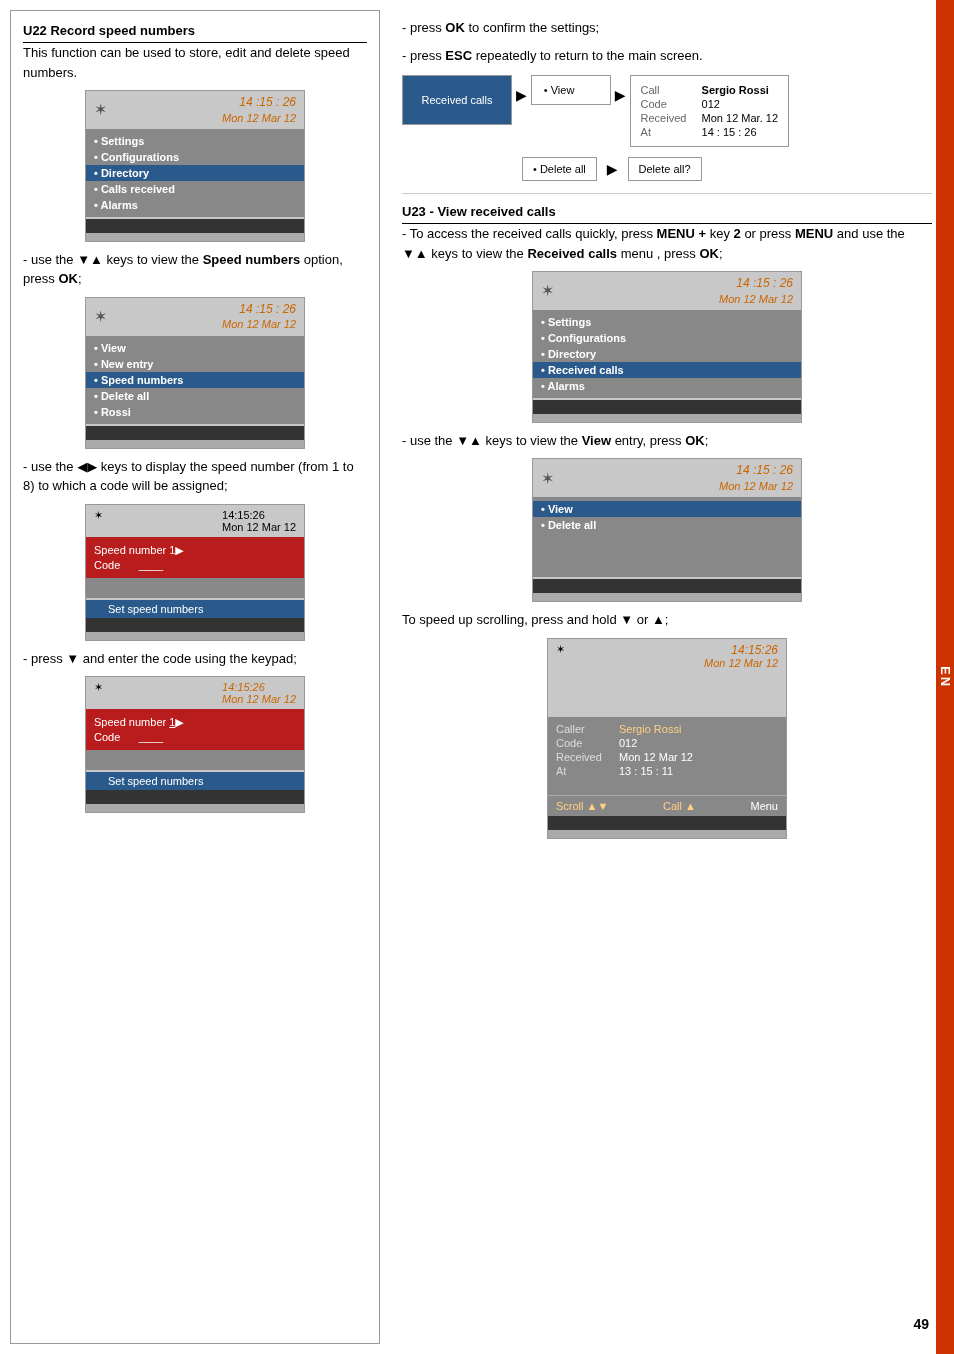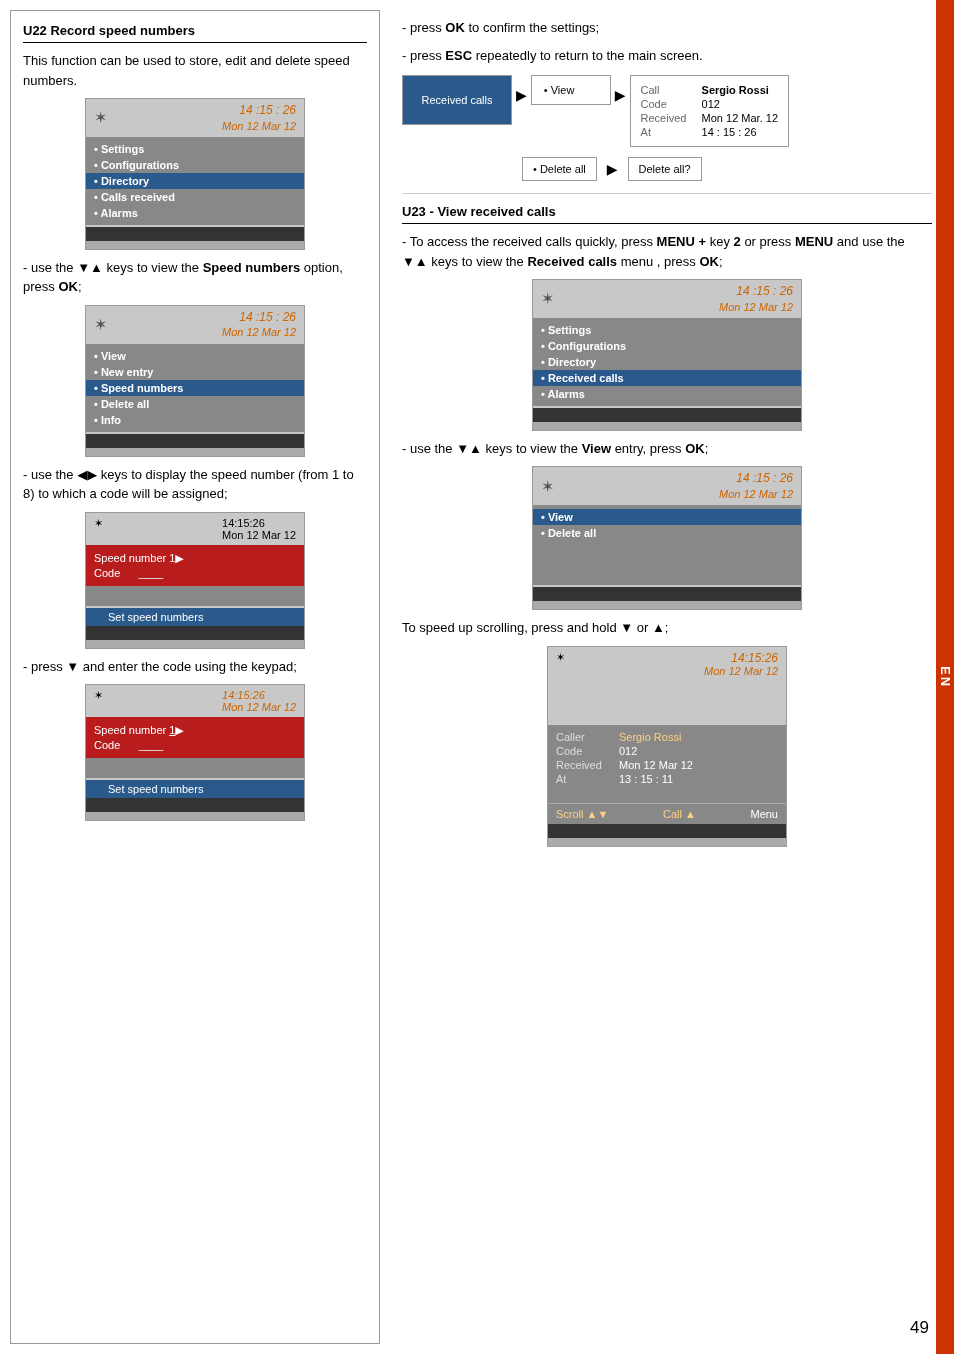--- a/index.html
+++ b/index.html
@@ -28,21 +28,20 @@
     }
 
     .right-col {
       flex: 1;
       padding: 8px 12px;
     }
 
     .section-title {
       font-weight: bold;
       font-size: 13px;
-      margin-bottom: 8px;
       border-bottom: 1px solid #000;
       padding-bottom: 4px;
     }
 
     p {
       margin-bottom: 8px;
       line-height: 1.5;
     }
 
     .bold { font-weight: bold; }
@@ -244,24 +243,24 @@
     .right-accent-text {
       writing-mode: vertical-rl;
       color: #fff;
       font-weight: bold;
       font-size: 13px;
       letter-spacing: 2px;
     }
 
     .page-number {
       position: absolute;
-      bottom: 16px;
+      bottom: 22px;
       right: 25px;
-      font-weight: normal;
-      font-size: 17px;
+      font-weight: bold;
+      font-size: 14px;
     }
 
     hr.divider {
       border: none;
       border-top: 1px solid #ccc;
       margin: 10px 0;
     }
 
   </style>
 </head>
@@ -302,21 +301,21 @@
         <div class="time-date">
           <div class="time">14 :15 : 26</div>
           <div class="date">Mon 12 Mar 12</div>
         </div>
       </div>
       <div class="phone-menu-items">
         <div class="phone-menu-item">• View</div>
         <div class="phone-menu-item">• New entry</div>
         <div class="phone-menu-item highlight">• Speed numbers</div>
         <div class="phone-menu-item">• Delete all</div>
-        <div class="phone-menu-item">• Info</div>
+        <div class="phone-menu-item">• Rossi</div>
       </div>
       <div class="phone-bottom-bar"></div>
       <div class="phone-extra-bar"></div>
     </div>
 
     <p>
       - use the ◀▶ keys to display the speed number (from 1 to 8) to which a code will be assigned;
     </p>
 
     <div class="speed-screen">

